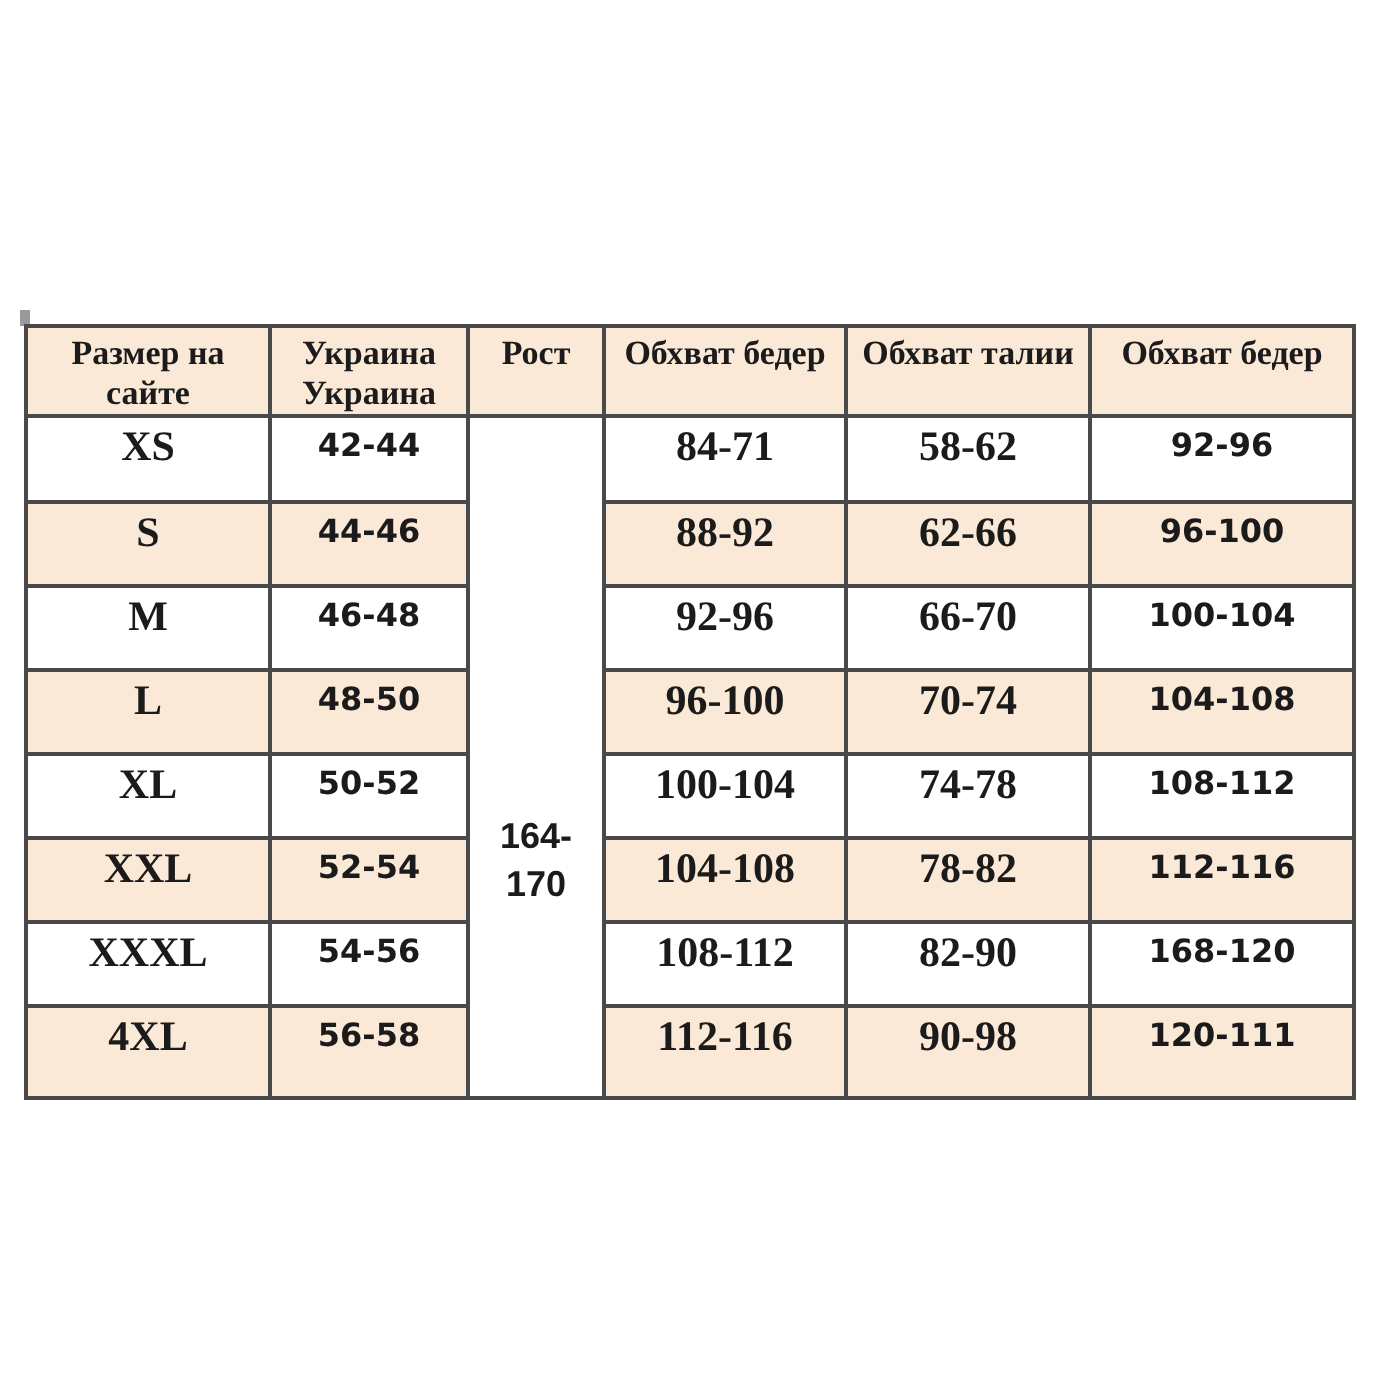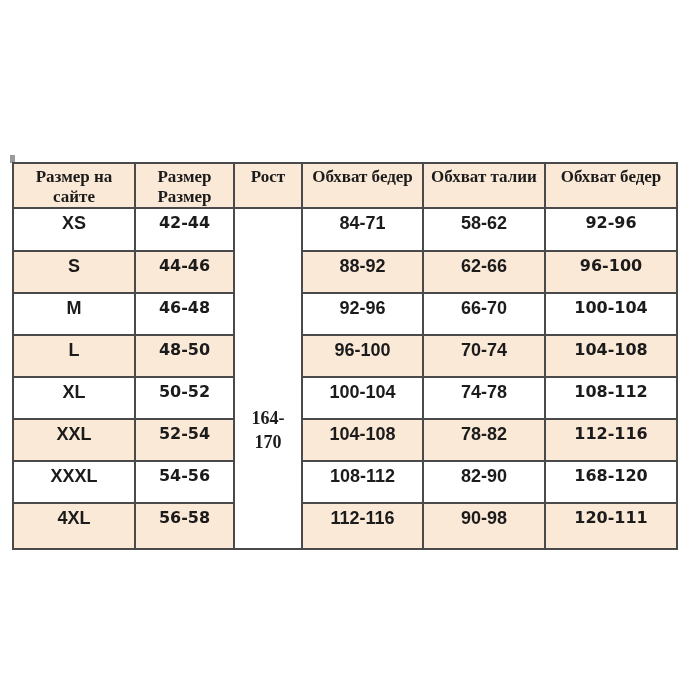--- a/index.html
+++ b/index.html
@@ -52,36 +52,36 @@
   }
   
   tr.body-row td {
     font-weight: bold;
   }
   tr.row-h39 td { height: 37px; }
   tr.row-h38 td { height: 36px; }
   tr.row-h42 td { height: 40px; }
   tr.stripe td { background: #fbe9d7; }
   tr.body-row td.cell-serif {
-    font-family: Liberation Sans, sans-serif;
-    font-size: 18px;
+    font-family: Liberation Serif, serif;
+    font-size: 21px;
     line-height: 22px;
     padding-top: 3px;
   }
   tr.body-row td.cell-sans {
     font-family: "DejaVu Sans", sans-serif;
     font-size: 16px;
     line-height: 20px;
     padding-top: 4px;
   }
   
   td.height-cell {
     background: #ffffff !important;
     vertical-align: top;
-    font-family: Liberation Serif, serif;
+    font-family: Liberation Sans, sans-serif;
     font-weight: bold;
     font-size: 18px;
     line-height: 24px;
   }
   td.height-cell .height-inner {
     width: 52px;
     margin: 197px auto 0 auto;
     word-break: normal;
     overflow-wrap: break-word;
   }
@@ -97,21 +97,21 @@
       <col style="width:122px">
       <col style="width:99px">
       <col style="width:68px">
       <col style="width:121px">
       <col style="width:122px">
       <col style="width:132px">
     </colgroup>
     <tbody>
       <tr class="header-row">
         <th>Размер на сайте</th>
-        <th>Размер Размер</th>
+        <th>Украина Украина</th>
         <th>Рост</th>
         <th>Обхват бедер</th>
         <th>Обхват талии</th>
         <th>Обхват бедер</th>
       </tr>
 
       <tr class="body-row row-h39">
         <td class="cell-serif">XS</td>
         <td class="cell-sans">42-44</td>
         <td class="height-cell" rowspan="8">

